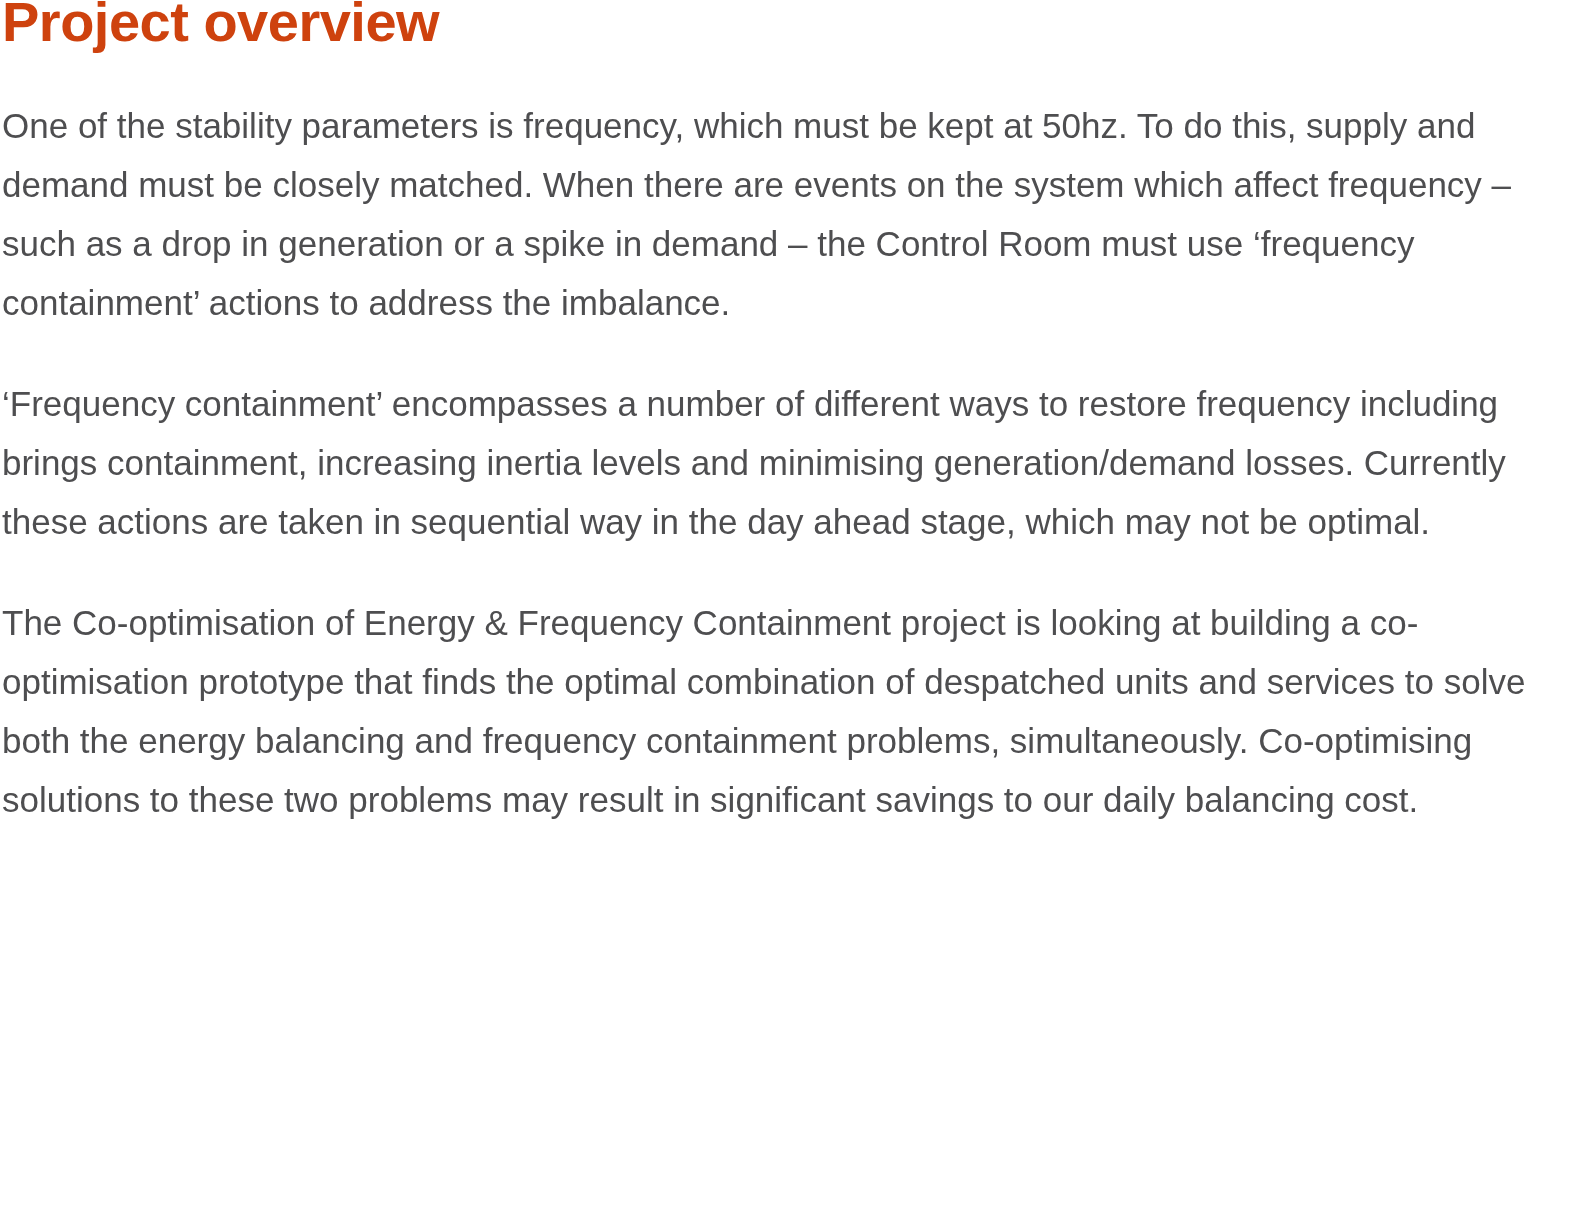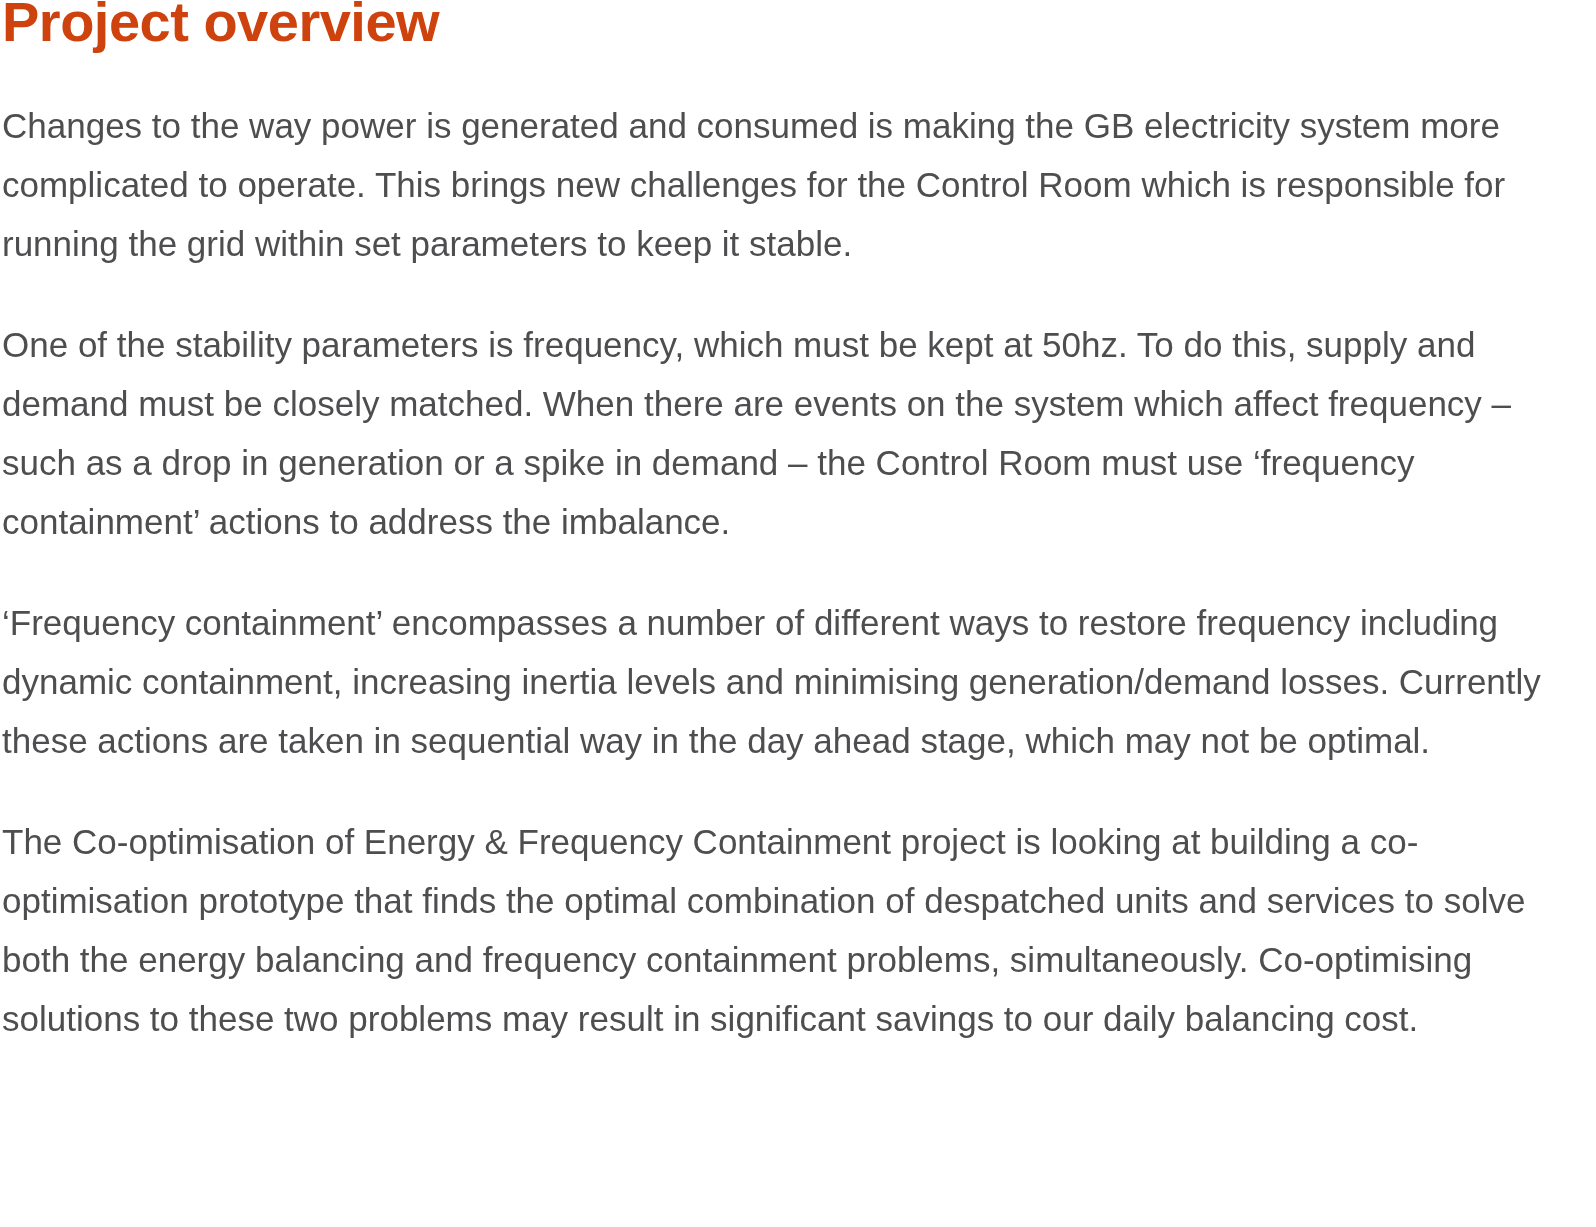--- a/index.html
+++ b/index.html
@@ -36,20 +36,19 @@
   .body-paragraph:first-of-type {
     margin-top: 46px;
   }
 </style>
 </head>
 <body style="background: rgb(255, 255, 255);">
 
 <div class="page">
   <h1 class="page-title">Project overview</h1>
 
-  <p class="body-paragraph">Changes to the way power is generated and consumed is making the GB electricity system more complicated to operate. This brings new challenges for the Control Room which is responsible for running the grid within set parameters to keep it stable.</p>
 
   <p class="body-paragraph">One of the stability parameters is frequency, which must be kept at 50hz. To do this, supply and demand must be closely matched. When there are events on the system which affect frequency – such as a drop in generation or a spike in demand – the Control Room must use ‘frequency containment’ actions to address the imbalance.</p>
 
-  <p class="body-paragraph">‘Frequency containment’ encompasses a number of different ways to restore frequency including dynamic containment, increasing inertia levels and minimising generation/demand losses. Currently these actions are taken in sequential way in the day ahead stage, which may not be optimal.</p>
+  <p class="body-paragraph">‘Frequency containment’ encompasses a number of different ways to restore frequency including brings containment, increasing inertia levels and minimising generation/demand losses. Currently these actions are taken in sequential way in the day ahead stage, which may not be optimal.</p>
 
   <p class="body-paragraph">The Co-optimisation of Energy &amp; Frequency Containment project is looking at building a co-optimisation prototype that finds the optimal combination of despatched units and services to solve both the energy balancing and frequency containment problems, simultaneously. Co-optimising solutions to these two problems may result in significant savings to our daily balancing cost.</p>
 </div>
 
 </body></html>

